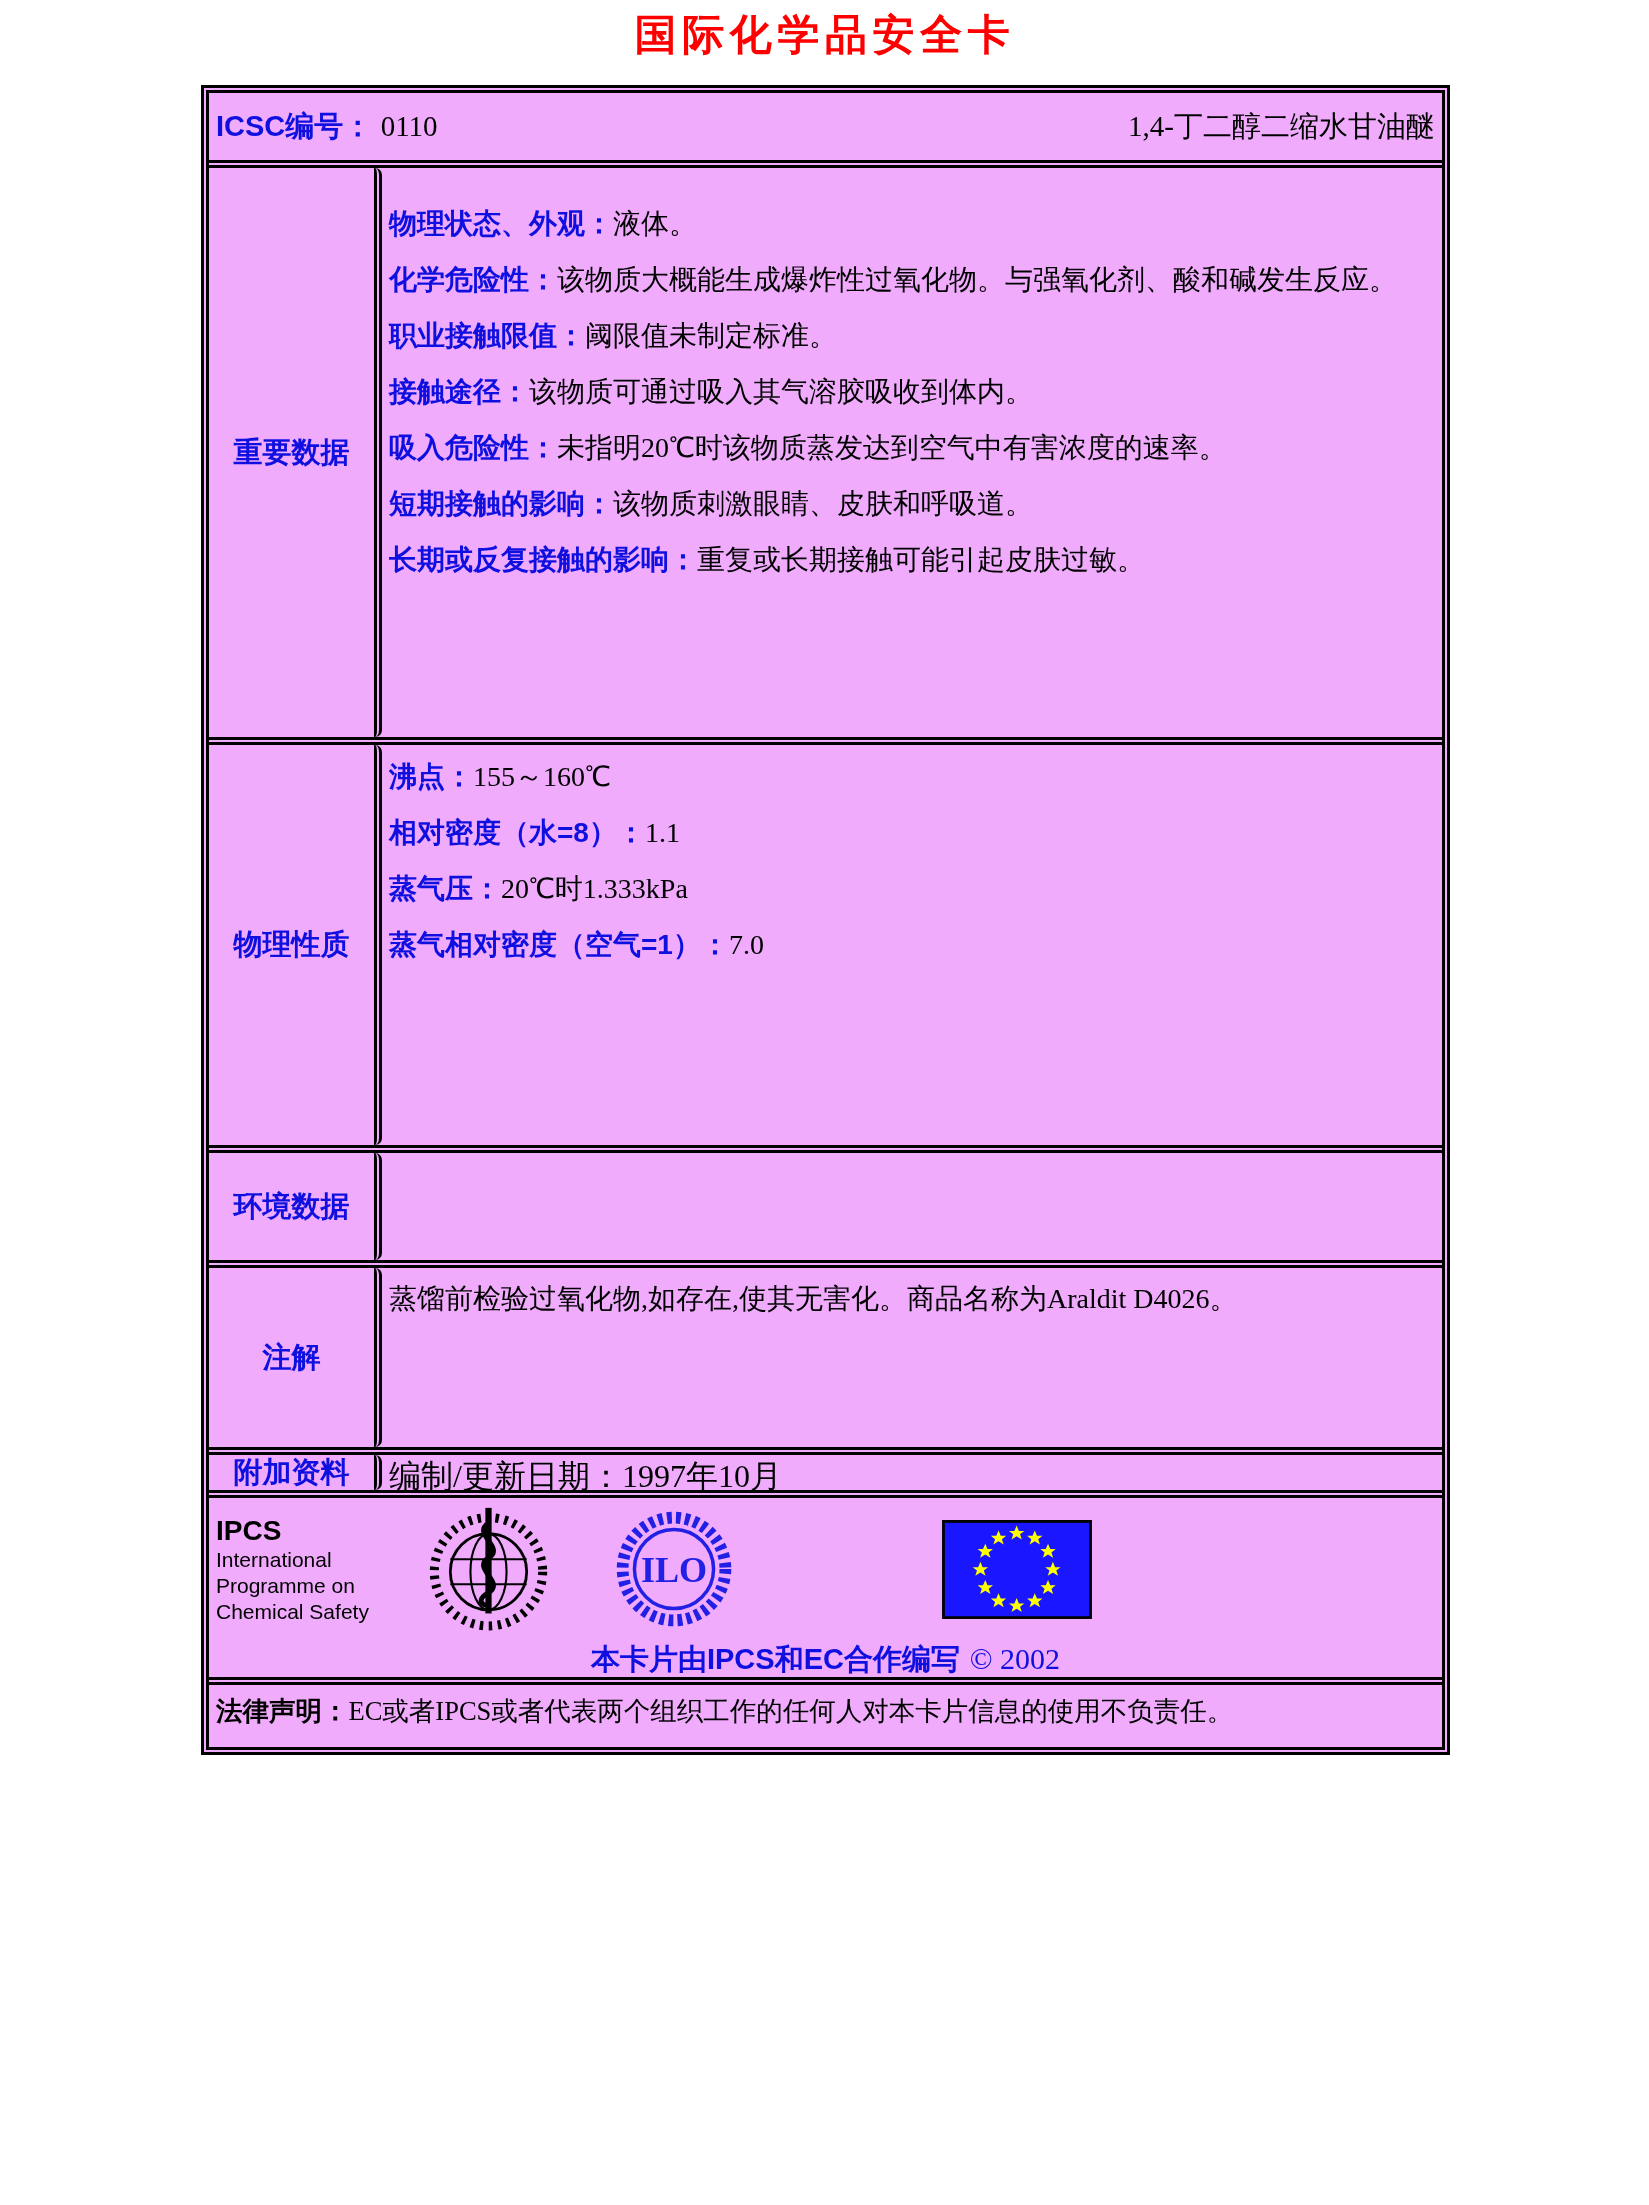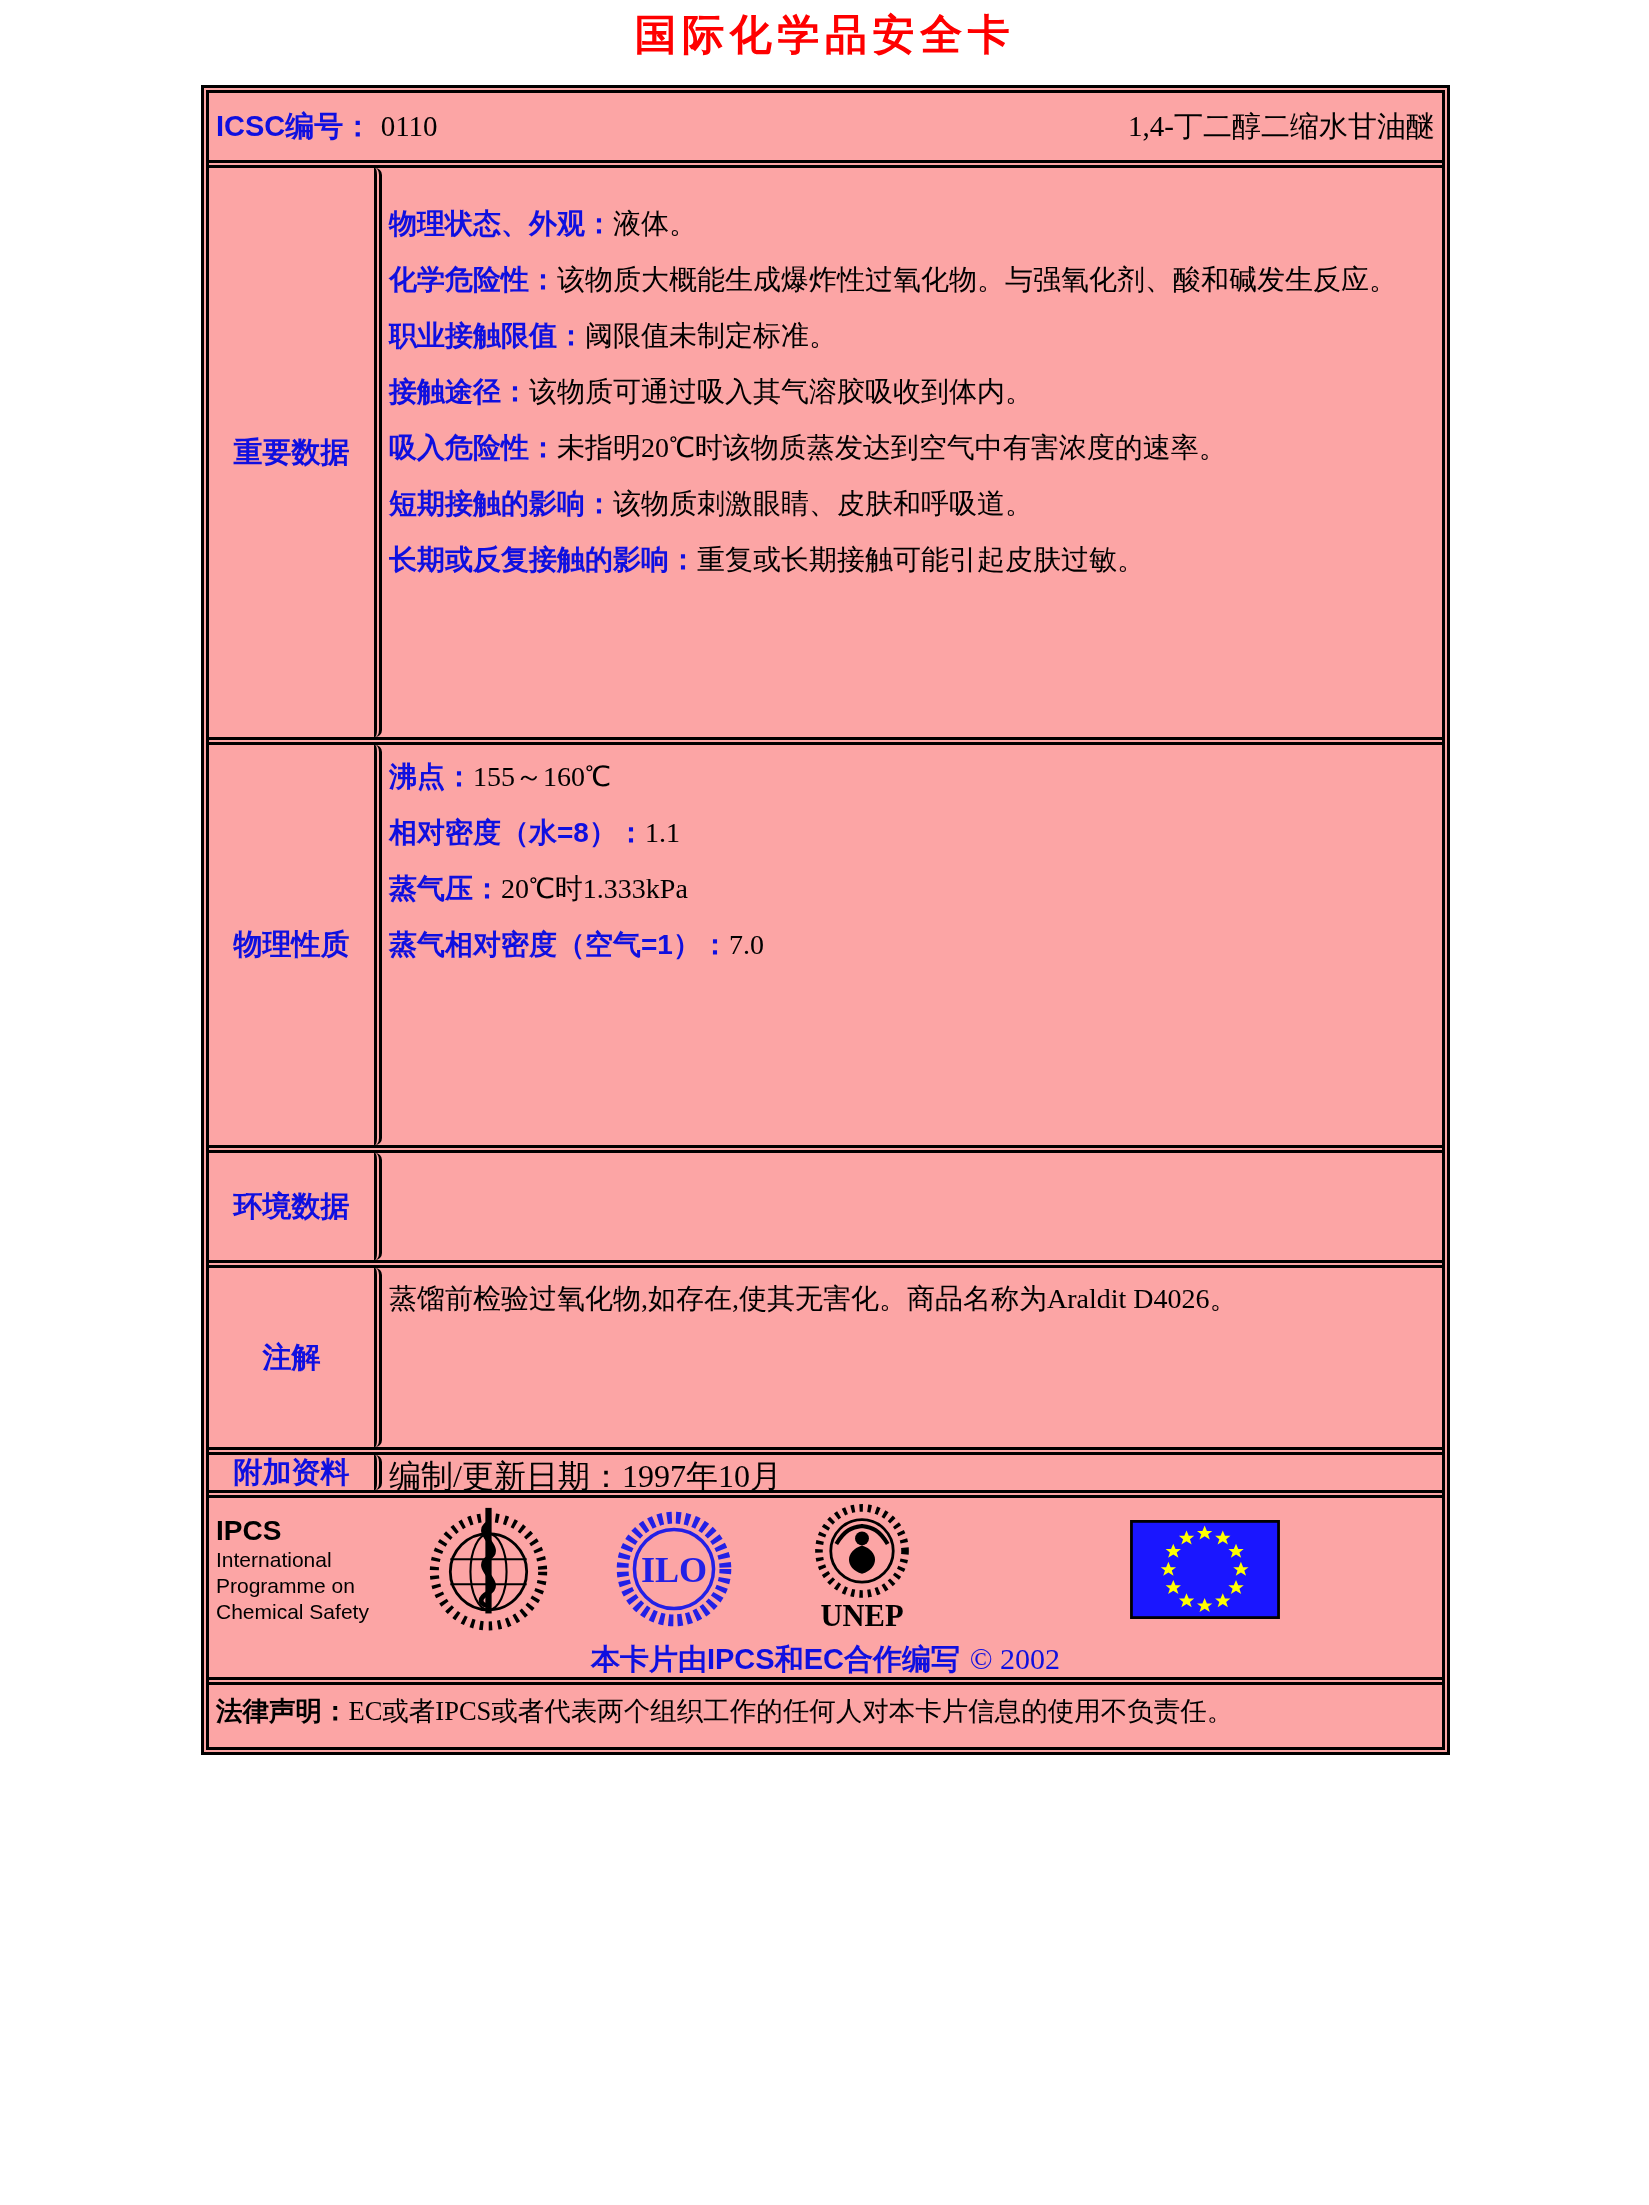--- a/index.html
+++ b/index.html
@@ -4,21 +4,21 @@
 <style>
   html,body{margin:0;padding:0;background:#ffffff;}
   body{width:1650px;height:2205px;position:relative;font-family:"Liberation Sans",sans-serif;}
   .page-title{
     position:absolute;top:7px;left:0;width:1650px;text-align:center;
     color:#ff0000;font-size:42px;font-weight:bold;letter-spacing:5.6px;
     font-family:"Liberation Sans",sans-serif;
   }
   .card{
     position:absolute;left:201px;top:85px;width:1249px;
-    border:8.4px double #000;background:#fca5a5;box-sizing:border-box;
+    border:8.4px double #000;background:#f0abfc;box-sizing:border-box;
   }
   .row{display:flex;border-top:8.4px double #000;box-sizing:border-box;}
   .row.first{border-top:none;}
   .lbl-cell{
     flex:0 0 173px;border-right:8.4px double #000;display:flex;
     align-items:center;justify-content:center;box-sizing:border-box;border-radius:7px;
   }
   .content-cell{flex:1;padding:0 4.2px 0 7px;box-sizing:border-box;overflow:hidden;}
   .section-label{
     color:#0f0fe0;font-weight:bold;font-size:29px;
@@ -149,30 +149,20 @@
       </span>
 
       <span class="m-ilo">
         <svg width="118" height="134" viewBox="0 0 170 192">
           <circle cx="85" cy="96" r="74" fill="none" stroke="#2320e6" stroke-width="17" stroke-dasharray="7 6"></circle>
           <circle cx="85" cy="96" r="57" fill="none" stroke="#2320e6" stroke-width="5"></circle>
           <text x="85" y="115" text-anchor="middle" font-family="Liberation Serif, serif" font-size="52" font-weight="bold" fill="#2320e6">ILO</text>
         </svg>
       </span>
 
-      <span class="m-unep">
-        <svg width="118" height="134" viewBox="0 0 170 192">
-          <circle cx="85" cy="70" r="62" fill="none" stroke="#000" stroke-width="11" stroke-dasharray="5 7"></circle>
-          <circle cx="85" cy="70" r="45" fill="none" stroke="#000" stroke-width="4"></circle>
-          <circle cx="85" cy="52" r="10" fill="#000"></circle>
-          <path d="M85 62 C 60 70, 60 95, 85 103 C 110 95, 110 70, 85 62 Z" fill="#000"></path>
-          <path d="M48 60 C 60 40, 70 36, 85 34 C 100 36, 110 40, 122 60" fill="none" stroke="#000" stroke-width="6"></path>
-          <text x="85" y="178" text-anchor="middle" font-family="Liberation Serif, serif" font-size="44" font-weight="bold" fill="#000">UNEP</text>
-        </svg>
-      </span>
 
       <span class="m-eu">
         <svg width="150" height="99" viewBox="0 0 215 142">
           <rect x="2" y="2" width="211" height="138" fill="#1a16ff" stroke="#000" stroke-width="4"></rect>
           <g fill="#ffff00">
             <polygon transform="translate(107,19)" points="0,-11 3.2,-3.4 11,-3.4 4.9,1.6 7.4,9 0,4.4 -7.4,9 -4.9,1.6 -11,-3.4 -3.2,-3.4"></polygon>
             <polygon transform="translate(133,26)" points="0,-11 3.2,-3.4 11,-3.4 4.9,1.6 7.4,9 0,4.4 -7.4,9 -4.9,1.6 -11,-3.4 -3.2,-3.4"></polygon>
             <polygon transform="translate(152,45)" points="0,-11 3.2,-3.4 11,-3.4 4.9,1.6 7.4,9 0,4.4 -7.4,9 -4.9,1.6 -11,-3.4 -3.2,-3.4"></polygon>
             <polygon transform="translate(159,71)" points="0,-11 3.2,-3.4 11,-3.4 4.9,1.6 7.4,9 0,4.4 -7.4,9 -4.9,1.6 -11,-3.4 -3.2,-3.4"></polygon>
             <polygon transform="translate(152,97)" points="0,-11 3.2,-3.4 11,-3.4 4.9,1.6 7.4,9 0,4.4 -7.4,9 -4.9,1.6 -11,-3.4 -3.2,-3.4"></polygon>

